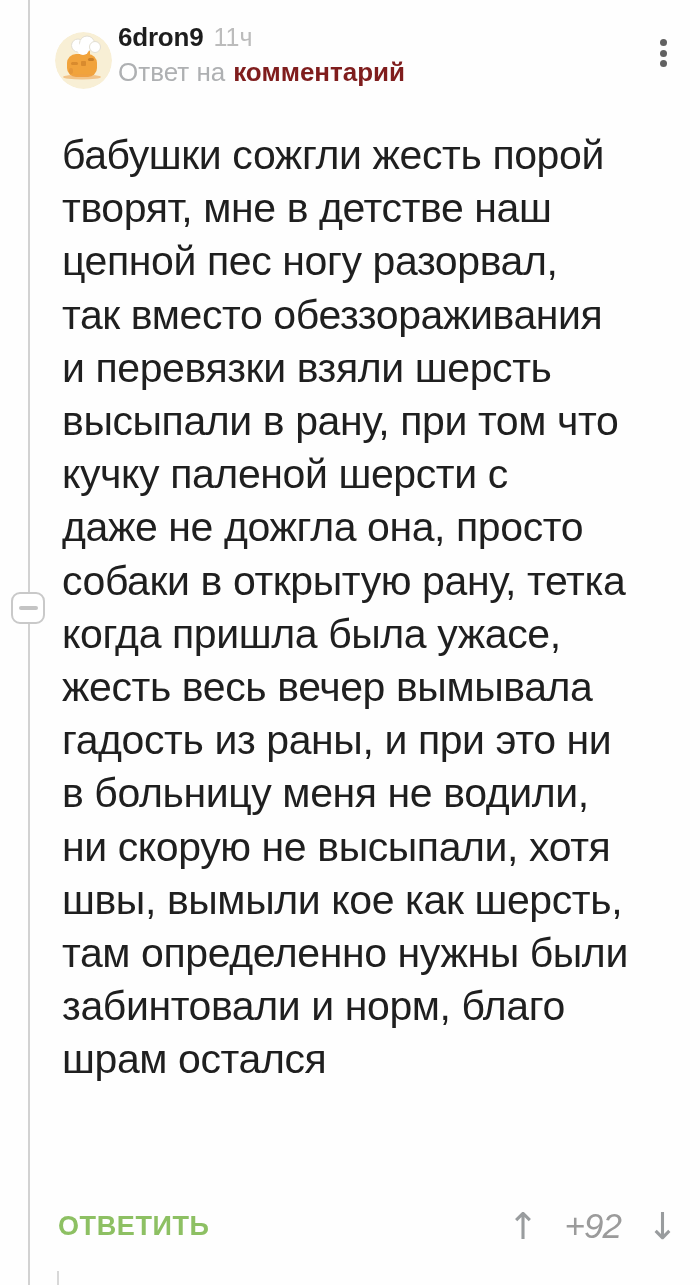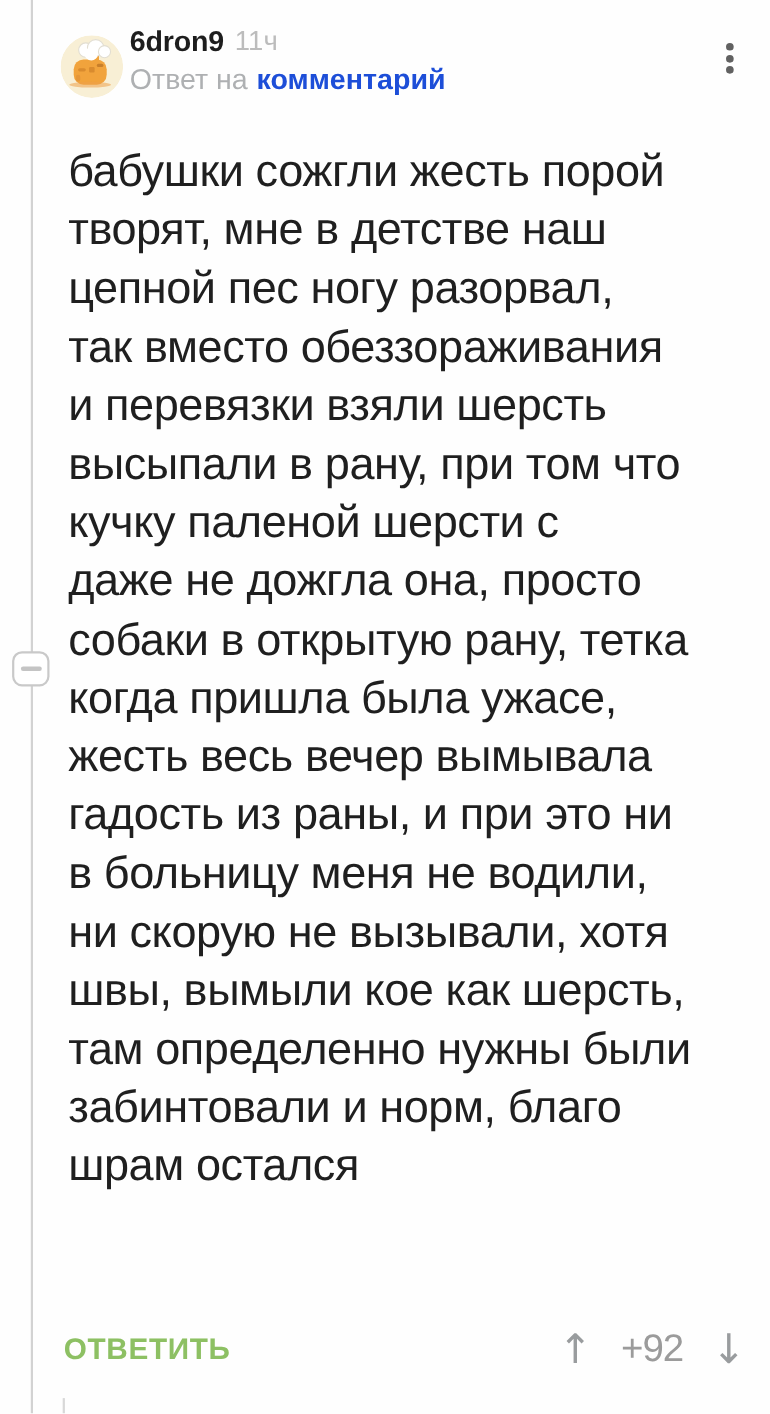--- a/index.html
+++ b/index.html
@@ -24,21 +24,21 @@
   }
   .collapse-minus{width:19px;height:4px;border-radius:2px;background:#c4c4c4;}
 
   
   .avatar{position:absolute;left:55px;top:32px;width:57px;height:57px;border-radius:50%;overflow:hidden;}
   .author-row{position:absolute;left:118px;top:22px;height:30px;display:flex;align-items:center;white-space:nowrap;}
   .author-name{font-size:26px;font-weight:bold;color:#1d1d1d;letter-spacing:-0.2px;}
   .timestamp{font-size:25px;color:#bcbcbc;margin-left:10px;}
   .reply-row{position:absolute;left:118px;top:57px;height:32px;display:flex;align-items:flex-start;white-space:nowrap;font-size:26px;}
   .reply-prefix{color:#aeb0b2;}
-  .reply-target{color:#1d4ed8;font-weight:bold;margin-left:8px;cursor:pointer;}
+  .reply-target{color:#7f1d1d;font-weight:bold;margin-left:8px;cursor:pointer;}
 
   .kebab-btn{position:absolute;left:644px;top:30px;width:38px;height:46px;
     display:flex;flex-direction:column;align-items:center;justify-content:center;cursor:pointer;}
   .kebab-dot{width:7px;height:7px;border-radius:50%;background:#616161;margin:1.8px 0;}
 
   
   .comment-body{
     position:absolute;left:62px;top:129px;width:636px;
     font-size:41px;line-height:53.2px;color:#1f1f1f;letter-spacing:-0.4px;
   }
@@ -51,21 +51,21 @@
     background:none;border:none;padding:0;cursor:pointer;
     font-family:"Liberation Sans", sans-serif;
   }
   .votes{
     position:absolute;right:22px;top:1204px;height:44px;
     display:flex;align-items:center;color:#9b9ea0;
     font-family:"DejaVu Sans", sans-serif;
   }
   .vote-arrow{font-size:37px;color:#999c9e;line-height:1;cursor:pointer;background:none;border:none;padding:0;
     font-family:"DejaVu Sans", sans-serif;}
-  .rating{font-size:35px;color:#9b9b9b;margin:0 26px;letter-spacing:-1px;font-family:"Liberation Sans", sans-serif;}
+  .rating{font-size:35px;color:#9b9b9b;margin:0 26px;letter-spacing:-1px;font-family:"Liberation Sans", sans-serif;font-style:italic;}
 </style>
 </head>
 <body>
 
 <div class="screen">
 
   <div class="thread-line"></div>
   <div class="child-thread-line"></div>
 
   <div class="collapse-btn">
@@ -112,21 +112,21 @@
       <div>так вместо обеззораживания</div>
       <div>и перевязки взяли шерсть</div>
       <div>высыпали в рану, при том что</div>
       <div>кучку паленой шерсти с</div>
       <div>даже не дожгла она, просто</div>
       <div>собаки в открытую рану, тетка</div>
       <div>когда пришла была ужасе,</div>
       <div>жесть весь вечер вымывала</div>
       <div>гадость из раны, и при это ни</div>
       <div>в больницу меня не водили,</div>
-      <div>ни скорую не вызывали, хотя</div>
+      <div>ни скорую не высыпали, хотя</div>
       <div>швы, вымыли кое как шерсть,</div>
       <div>там определенно нужны были</div>
       <div>забинтовали и норм, благо</div>
       <div>шрам остался</div>
     </div>
 
   <button class="reply-btn">ОТВЕТИТЬ</button>
 
   <div class="votes">
     <button class="vote-arrow">↑</button>

